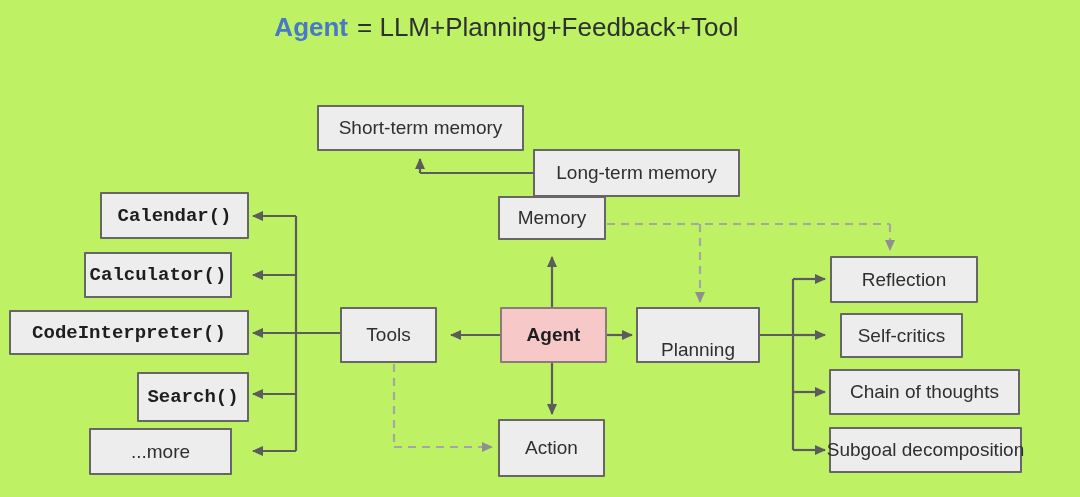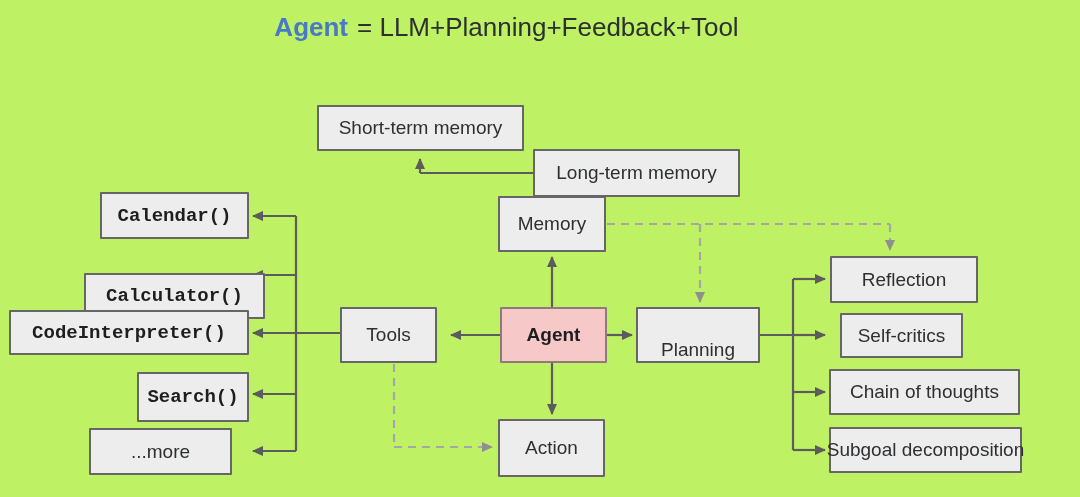--- a/index.html
+++ b/index.html
@@ -106,40 +106,40 @@
     <line class="lnd" x1="394" y1="364" x2="394" y2="447"></line>
     <line class="lnd" x1="394" y1="447" x2="492" y2="447" marker-end="url(#ahd)"></line>
   </svg>
 
   <div class="node" style="left:317px; top:105px; width:207px; height:46px;">
     <span>Short-term memory</span>
   </div>
   <div class="node" style="left:533px; top:105px; width:207px; height:48px;margin-top:44px;">
     <span>Long-term memory</span>
   </div>
-  <div class="node" style="left:498px; top:196px; width:108px; height:56px;">
+  <div class="node" style="left:498px; top:196px; width:108px; height:44px;">
     <span>Memory</span>
   </div>
   <div class="node" style="left:340px; top:307px; width:97px; height:56px;">
     <span>Tools</span>
   </div>
   <div class="node agent-node" style="left:500px; top:307px; width:107px; height:56px;">
     <span>Agent</span>
   </div>
   <div class="node" style="left:636px; top:307px; width:124px; height:56px;align-items:flex-end;">
     <span>Planning</span>
   </div>
   <div class="node mono" style="left:100px; top:192px; width:149px; height:47px;">
     <span>Calendar()</span>
   </div>
 
   <div class="node" style="left:498px; top:419px; width:107px; height:58px;">
     <span>Action</span>
   </div>
-  <div class="node mono" style="left:84px; top:252px; width:181px; height:46px;margin-top:21px;">
+  <div class="node mono" style="left:84px; top:252px; width:148px; height:46px;">
     <span>Calculator()</span>
   </div>
   <div class="node mono" style="left:9px; top:310px; width:240px; height:45px;">
     <span>CodeInterpreter()</span>
   </div>
   <div class="node mono" style="left:137px; top:372px; width:112px; height:50px;">
     <span>Search()</span>
   </div>
   <div class="node" style="left:89px; top:428px; width:143px; height:47px;align-items:center;">
     <span>...more</span>

